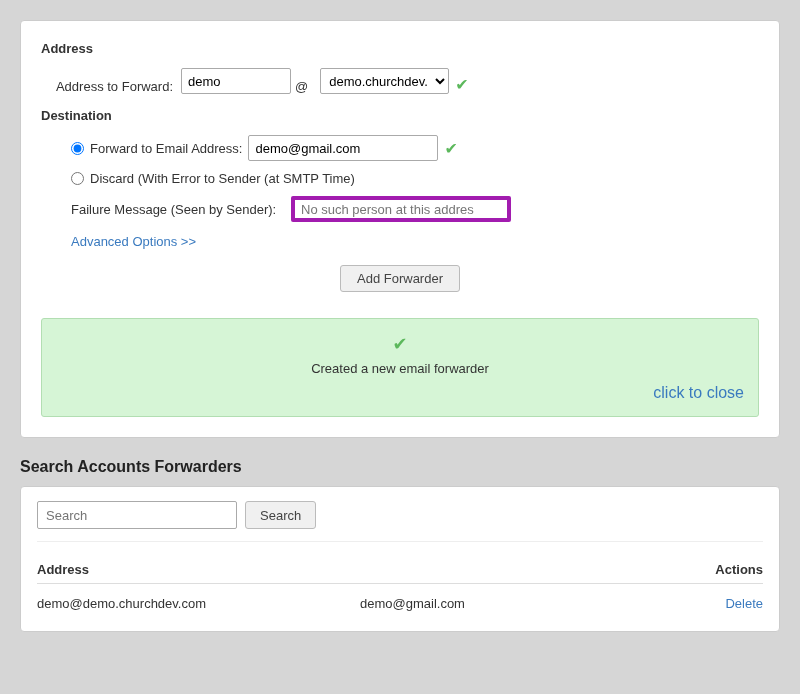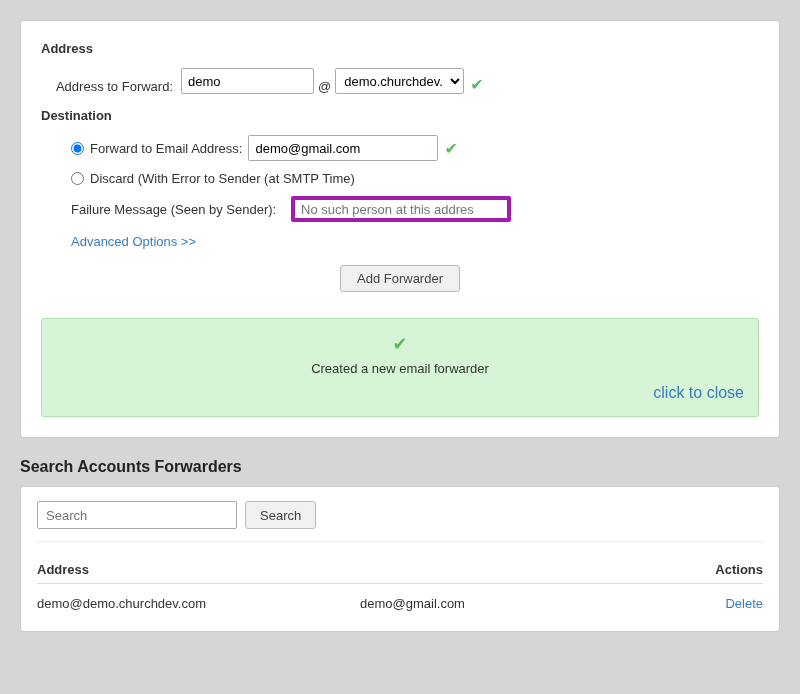--- a/index.html
+++ b/index.html
@@ -51,20 +51,21 @@
       margin: 0 4px;
       font-size: 13px;
     }
     .domain-select {
       border: 1px solid #aaa;
       border-radius: 2px;
       padding: 3px 4px;
       font-size: 13px;
       height: 26px;
       background: #fff;
+      margin-left: 8px;
     }
     .check-icon {
       color: #5cb85c;
       font-size: 16px;
       margin-left: 6px;
     }
     .destination-section {
       margin-bottom: 10px;
     }
     .radio-row {
@@ -203,21 +204,21 @@
 </head>
 <body>
 
 <div>
   <div class="card">
 
     
     <div class="subsection-title">Address</div>
     <div class="form-row">
       <span class="form-label">Address to Forward:</span>
-      <input class="text-input" type="text" style="width: 133px;" value="demo">
+      <input class="text-input" type="text" style="width: 110px;" value="demo">
       <span class="at-sign">@</span>
       <select class="domain-select">
         <option>demo.churchdev.</option>
       </select>
       <span class="check-icon">✔</span>
     </div>
 
     
     <div class="destination-section">
       <div class="subsection-title">Destination</div>

